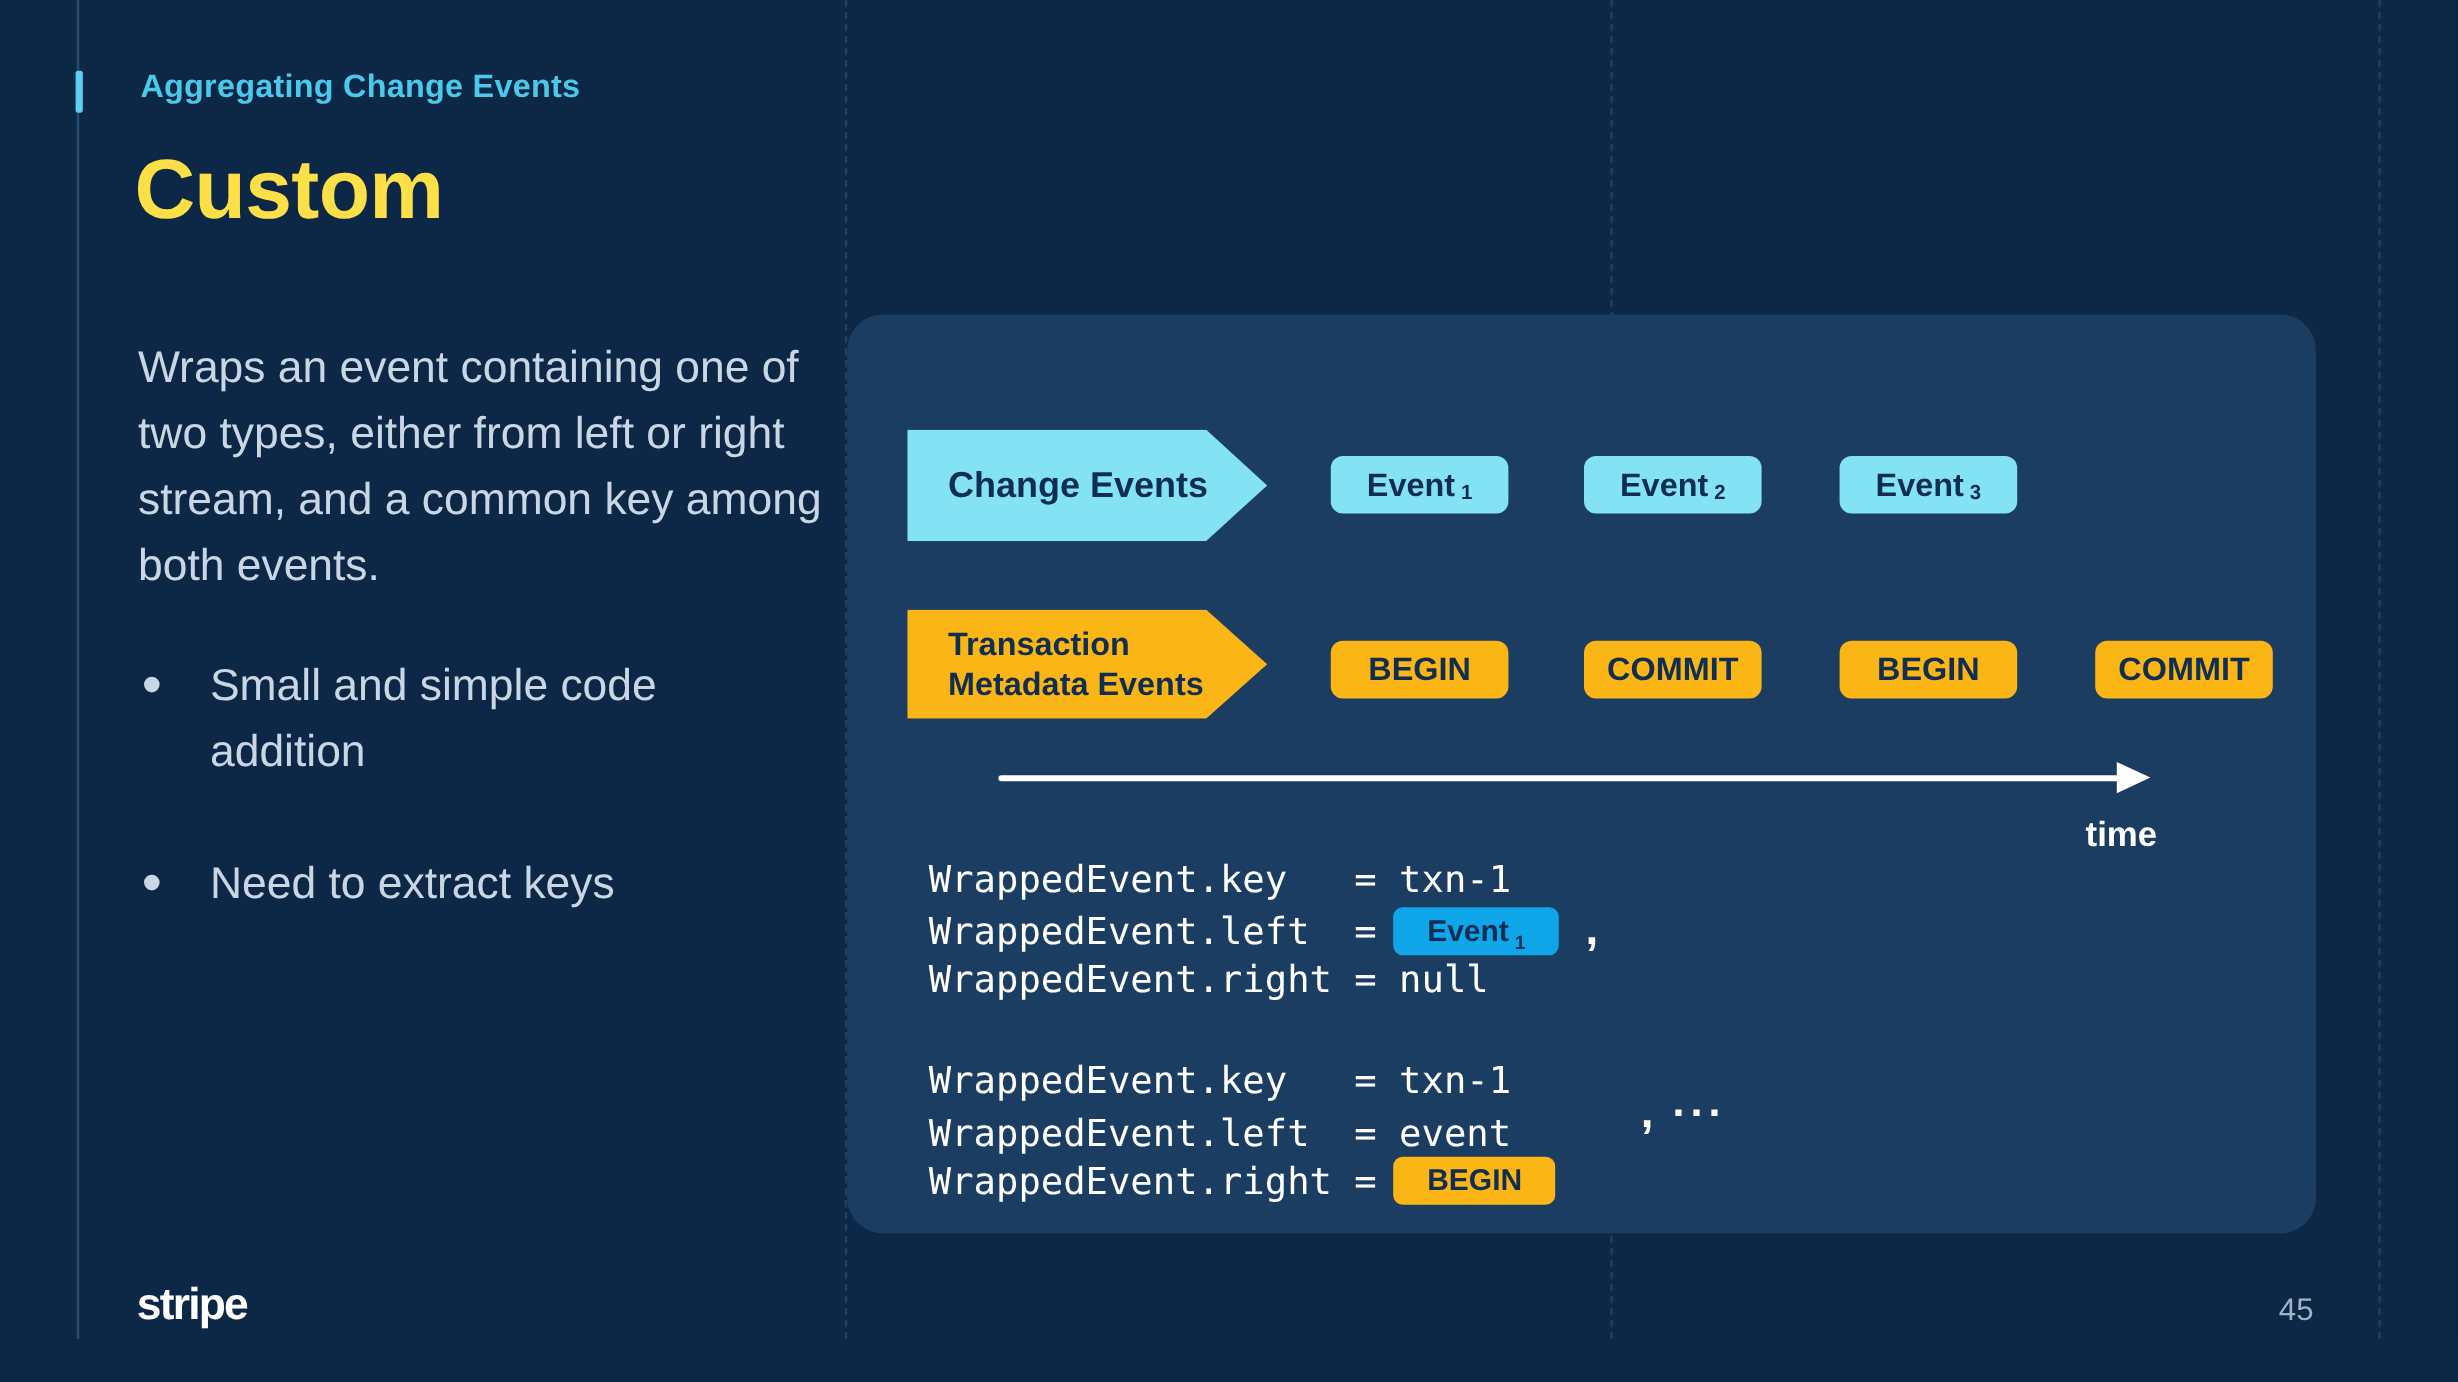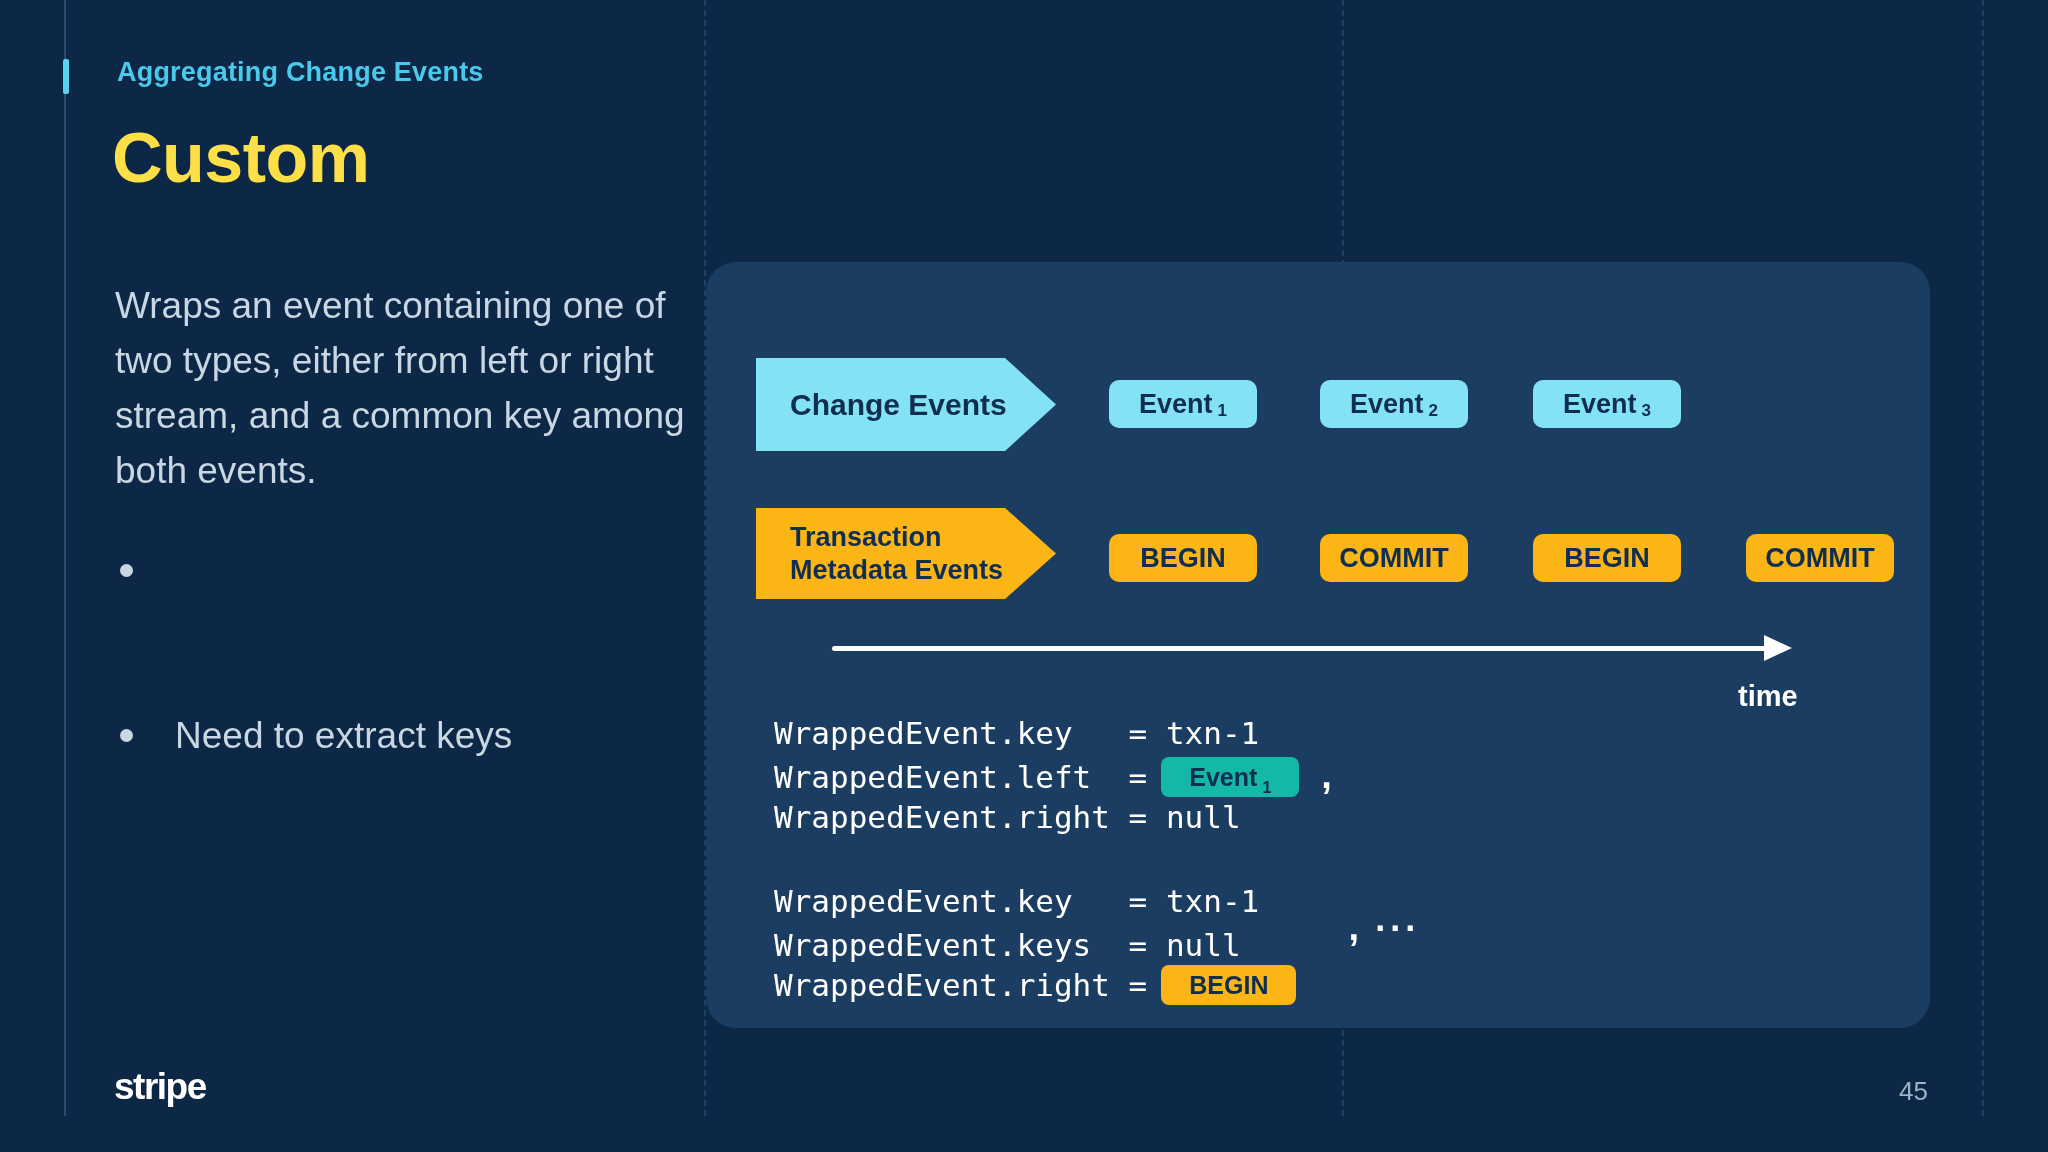--- a/index.html
+++ b/index.html
@@ -54,21 +54,21 @@
     border-bottom:13px solid transparent;}
   .time-label{position:absolute;left:1032px;top:418px;font-size:29px;color:#FFFFFF;font-weight:bold;}
 
   .codeblock{position:absolute;left:68px;font-family:"DejaVu Sans Mono",monospace;
     font-size:31px;color:#FFFFFF;}
   .code1{top:450px;} .code2{top:618px;}
   .code-row{display:block;height:42px;line-height:42px;white-space:pre;}
   .badge{display:inline-block;height:40px;line-height:40px;border-radius:8px;
     padding:0 28px;vertical-align:middle;position:relative;top:-3px;margin-left:14px;
     font-family:"Liberation Sans",sans-serif;font-weight:bold;font-size:25px;color:#0F2E52;}
-  .badge-cyan{background:#14b8a6;}
+  .badge-cyan{background:#0ea5e9;}
   .badge-orange{background:#FBB515;}
   .badge .bsub{font-size:16px;position:relative;top:7px;margin-left:5px;}
   .code-comma{font-family:"Liberation Sans",sans-serif;font-weight:bold;
     font-size:38px;color:#FFFFFF;margin-left:22px;}
   .side-note{display:inline-block;position:relative;top:-16px;margin-left:108px;
     font-family:"Liberation Sans",sans-serif;font-weight:bold;color:#FFFFFF;}
   .side-note .scomma{font-size:38px;}
   .side-note .sdots{font-size:36px;letter-spacing:5px;position:relative;
     top:-9px;margin-left:16px;}
 
@@ -87,20 +87,21 @@
   <div class="guide guide-dash" style="left:1342px"></div>
   <div class="guide guide-dash" style="left:1982px"></div>
 
   <div class="accent-bar"></div>
   <div class="eyebrow">Aggregating Change Events</div>
   <div class="title">Custom</div>
   <div class="paragraph">Wraps an event containing one of two types, either from left or right stream, and a common key among both events.</div>
 
   <div class="bullet bullet-1">
     <span class="dot"></span>
+    <span class="btext">Small and simple code addition</span>
   </div>
   <div class="bullet bullet-2">
     <span class="dot"></span>
     <span class="btext">Need to extract keys</span>
   </div>
 
   <div class="panel">
 
     <div class="pennant pennant-cyan">
       <span class="pl1">Change Events</span>
@@ -134,21 +135,21 @@
     <div class="time-label">time</div>
 
     <div class="codeblock code1">
       <span class="code-row">WrappedEvent.key   = txn-1</span>
       <span class="code-row"><span>WrappedEvent.left  =</span><span class="badge badge-cyan"><span>Event</span><span class="bsub">1</span></span><span class="code-comma">,</span></span>
       <span class="code-row">WrappedEvent.right = null</span>
     </div>
 
     <div class="codeblock code2">
       <span class="code-row">WrappedEvent.key   = txn-1</span>
-      <span class="code-row"><span>WrappedEvent.keys  = null</span><span class="side-note"><span class="scomma">,</span><span class="sdots">...</span></span></span>
+      <span class="code-row"><span>WrappedEvent.left  = event</span><span class="side-note"><span class="scomma">,</span><span class="sdots">...</span></span></span>
       <span class="code-row"><span>WrappedEvent.right =</span><span class="badge badge-orange">BEGIN</span></span>
     </div>
 
   </div>
 
   <div class="logo">stripe</div>
   <div class="page-num">45</div>
 
 </div>
 

